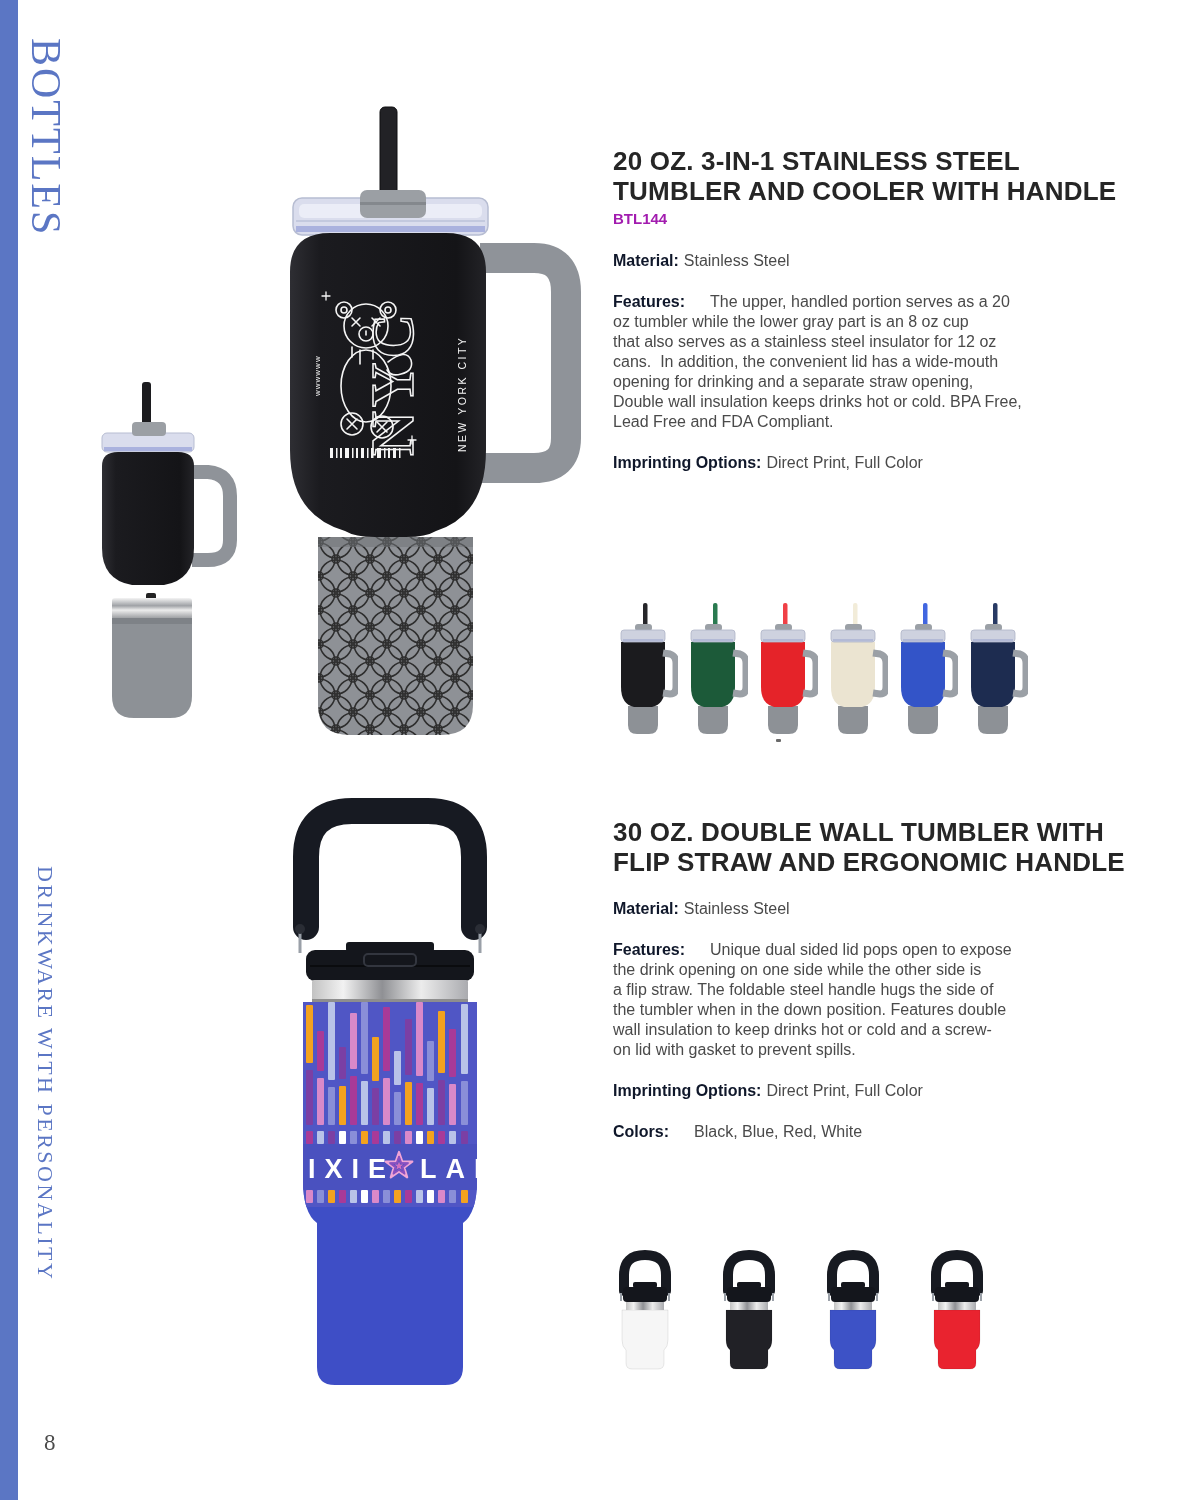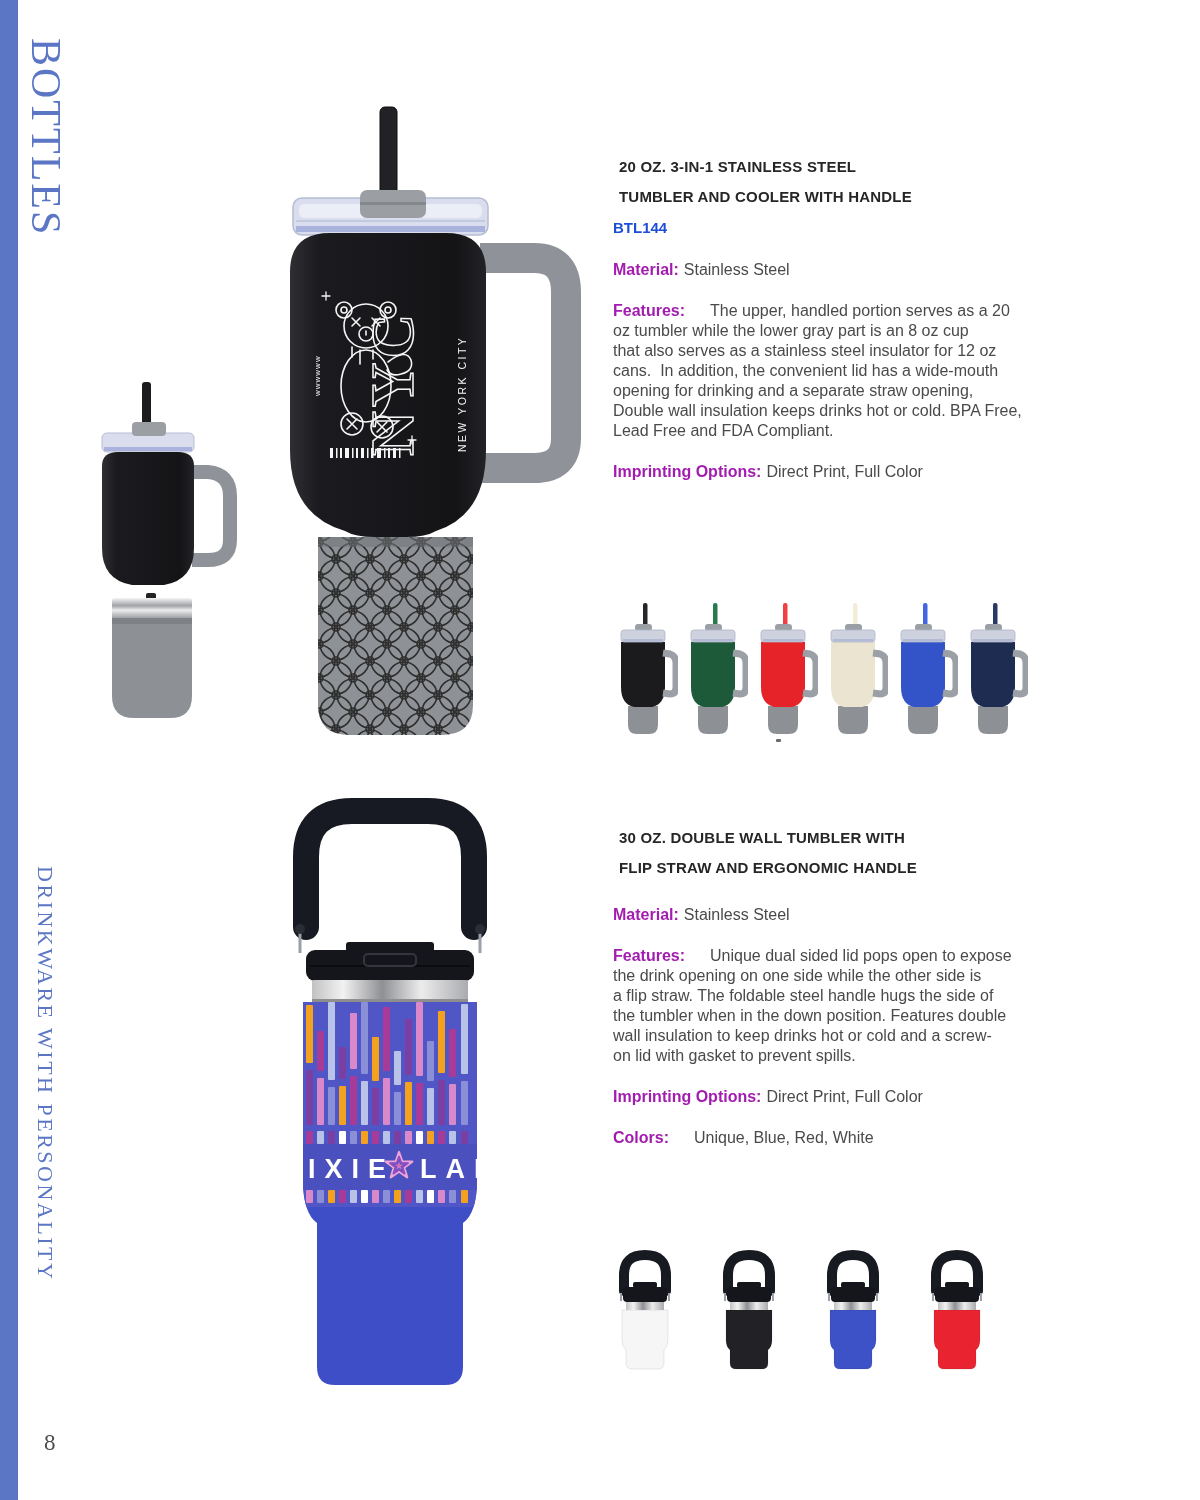--- a/index.html
+++ b/index.html
@@ -6,26 +6,26 @@
   .page{position:relative;width:1200px;height:1500px;background:#ffffff;overflow:hidden;
         font-family:"Liberation Sans",sans-serif;color:#4a4a4a;margin:0 auto;}
   .edge-bar{position:absolute;left:0;top:0;width:18px;height:1500px;background:#5b76c4;}
   .v-title{position:absolute;left:22px;top:38px;writing-mode:vertical-rl;
            font-family:"Liberation Serif",serif;font-size:42px;color:#5b76c4;letter-spacing:2px;}
   .v-tag{position:absolute;left:32px;top:866px;writing-mode:vertical-rl;
          font-family:"Liberation Serif",serif;font-size:22px;color:#5b76c4;letter-spacing:2.5px;}
   .page-num{position:absolute;left:44px;top:1430px;font-family:"Liberation Serif",serif;
             font-size:23px;color:#4c4c4c;}
   .info{position:absolute;left:613px;width:522px;font-size:16px;line-height:20px;color:#4a4a4a;}
-  .info h2{margin:6px;font-size:15px;line-height:30px;color:#262626;font-weight:bold;
+  .info h2{margin:0;font-size:26px;line-height:30px;color:#262626;font-weight:bold;
            letter-spacing:0.2px;white-space:pre-line;}
-  .sku{margin:3px 0 0;font-size:15px;font-weight:bold;color:#1d4ed8;}
+  .sku{margin:3px 0 0;font-size:15px;font-weight:bold;color:#a21caf;}
   p.spec{margin:21px 0 0;}
   p.spec.first{margin-top:22px;}
-  .spec strong{color:#a21caf;margin-right:5px;}
+  .spec strong{color:#0f172a;margin-right:5px;}
   .prewrap{white-space:pre-line;margin-left:20px;}
   #info1{top:146px;}
   #info2{top:817px;}
   .photo{position:absolute;}
   #photo1{left:268px;top:100px;width:320px;height:650px;}
   #photo1b{left:88px;top:380px;width:160px;height:345px;}
   #photo2{left:280px;top:795px;width:240px;height:600px;}
   #variants1{position:absolute;left:612px;top:601px;display:flex;gap:4px;}
   #variants1 svg{width:66px;height:136px;}
   #variants2{position:absolute;left:610px;top:1247px;display:flex;gap:34px;}
@@ -371,21 +371,21 @@
 the drink opening on one side while the other side is
 a flip straw. The foldable steel handle hugs the side of
 the tumbler when in the down position. Features double
 wall insulation to keep drinks hot or cold and a screw-
 on lid with gasket to prevent spills.</span>
       </p>
       <p class="spec">
         <strong>Imprinting Options:</strong><span>Direct Print, Full Color</span>
       </p>
       <p class="spec">
-        <strong>Colors:</strong><span class="prewrap">Unique, Blue, Red, White</span>
+        <strong>Colors:</strong><span class="prewrap">Black, Blue, Red, White</span>
       </p>
     </div>
 
     <div id="variants2">
       <svg viewBox="0 0 70 132" aria-label="White">
         <use href="#mbHandle"></use>
           <use href="#mbBody" fill="#f6f6f6"></use>
         <use href="#mbRing"></use>
           <use href="#mbLid"></use>
       </svg>

